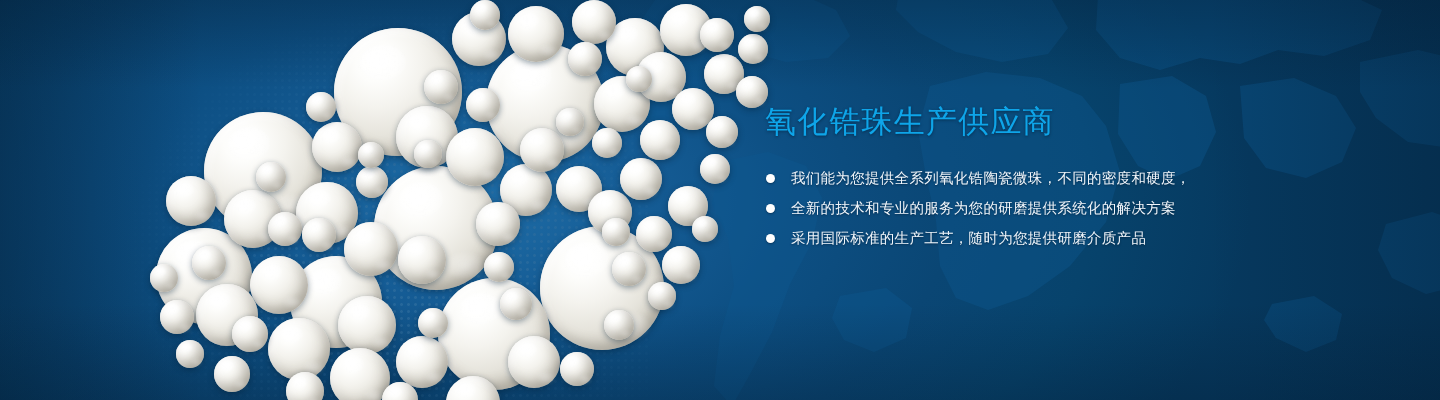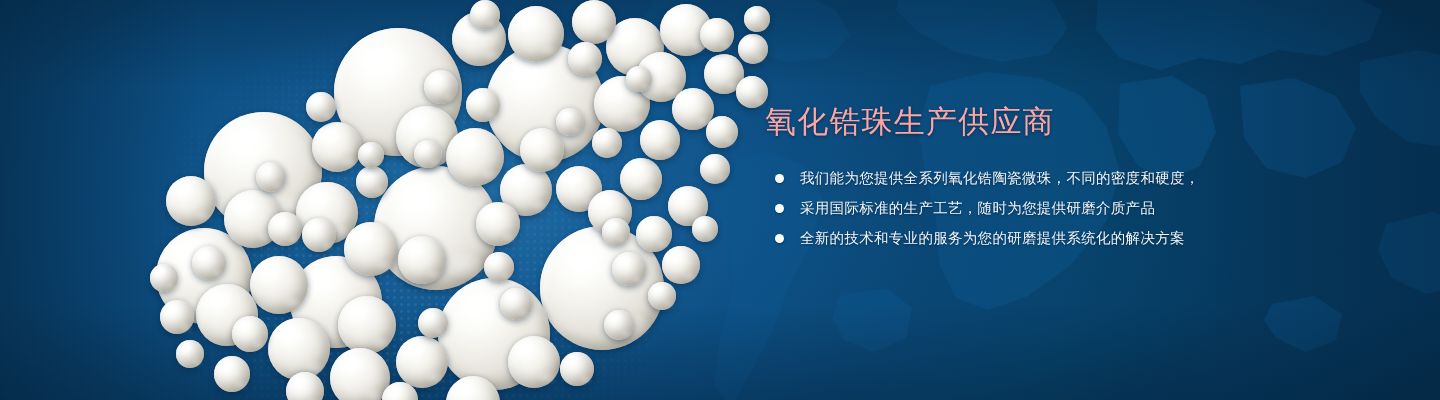--- a/index.html
+++ b/index.html
@@ -101,28 +101,28 @@
   .copy {
     position: absolute;
     left: 765px; top: 104px;
     width: 470px;
   }
   .headline {
     margin: 0 0 26px 0;
     font-size: 31px;
     line-height: 1.18;
     font-weight: 400;
-    color: #fca5a5;
+    color: #0ea5e9;
     letter-spacing: 1.2px;
     text-shadow: 0 1px 3px rgba(2,22,42,.55);
     white-space: nowrap;
   }
   .bullets {
     list-style: none;
-    margin: 9px;
+    margin: 0;
     padding: 0;
   }
   .bullet {
     position: relative;
     padding-left: 26px;
     margin-bottom: 7px;
     font-size: 14.5px;
     line-height: 23px;
     color: #f1f6fb;
     text-shadow: 0 1px 2px rgba(2,22,42,.55);
@@ -261,24 +261,24 @@
 
     <ul class="bullets">
 
       <li class="bullet">
         <span class="bullet-dot"></span>
         <span class="bullet-line">我们能为您提供全系列氧化锆陶瓷微珠，不同的密度和硬度，</span>
       </li>
 
       <li class="bullet">
         <span class="bullet-dot"></span>
+        <span class="bullet-line">全新的技术和专业的服务为您的研磨提供系统化的解决方案</span>
+      </li>
+
+      <li class="bullet">
+        <span class="bullet-dot"></span>
         <span class="bullet-line">采用国际标准的生产工艺，随时为您提供研磨介质产品</span>
       </li>
 
-      <li class="bullet">
-        <span class="bullet-dot"></span>
-        <span class="bullet-line">全新的技术和专业的服务为您的研磨提供系统化的解决方案</span>
-      </li>
-
     </ul>
   </div>
 
 </div>
 
 </body></html>

